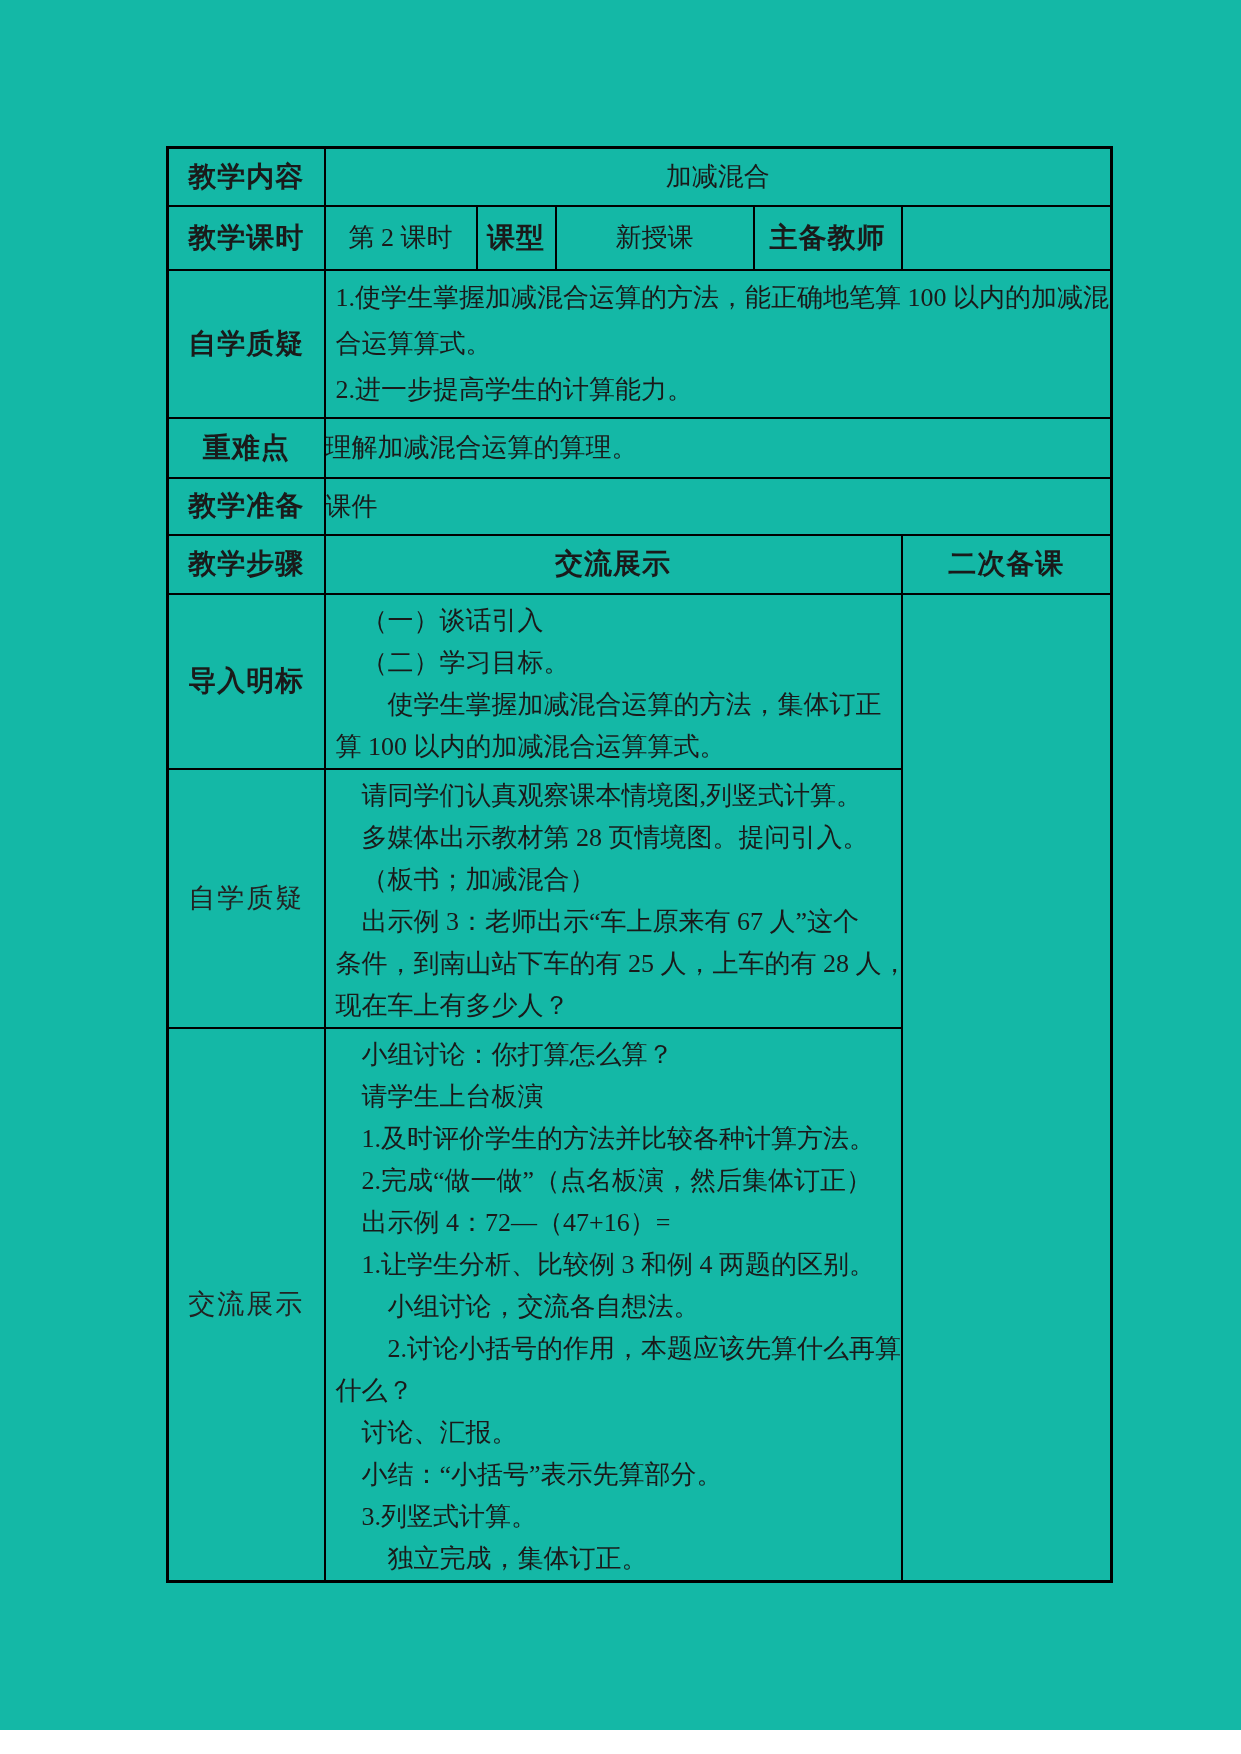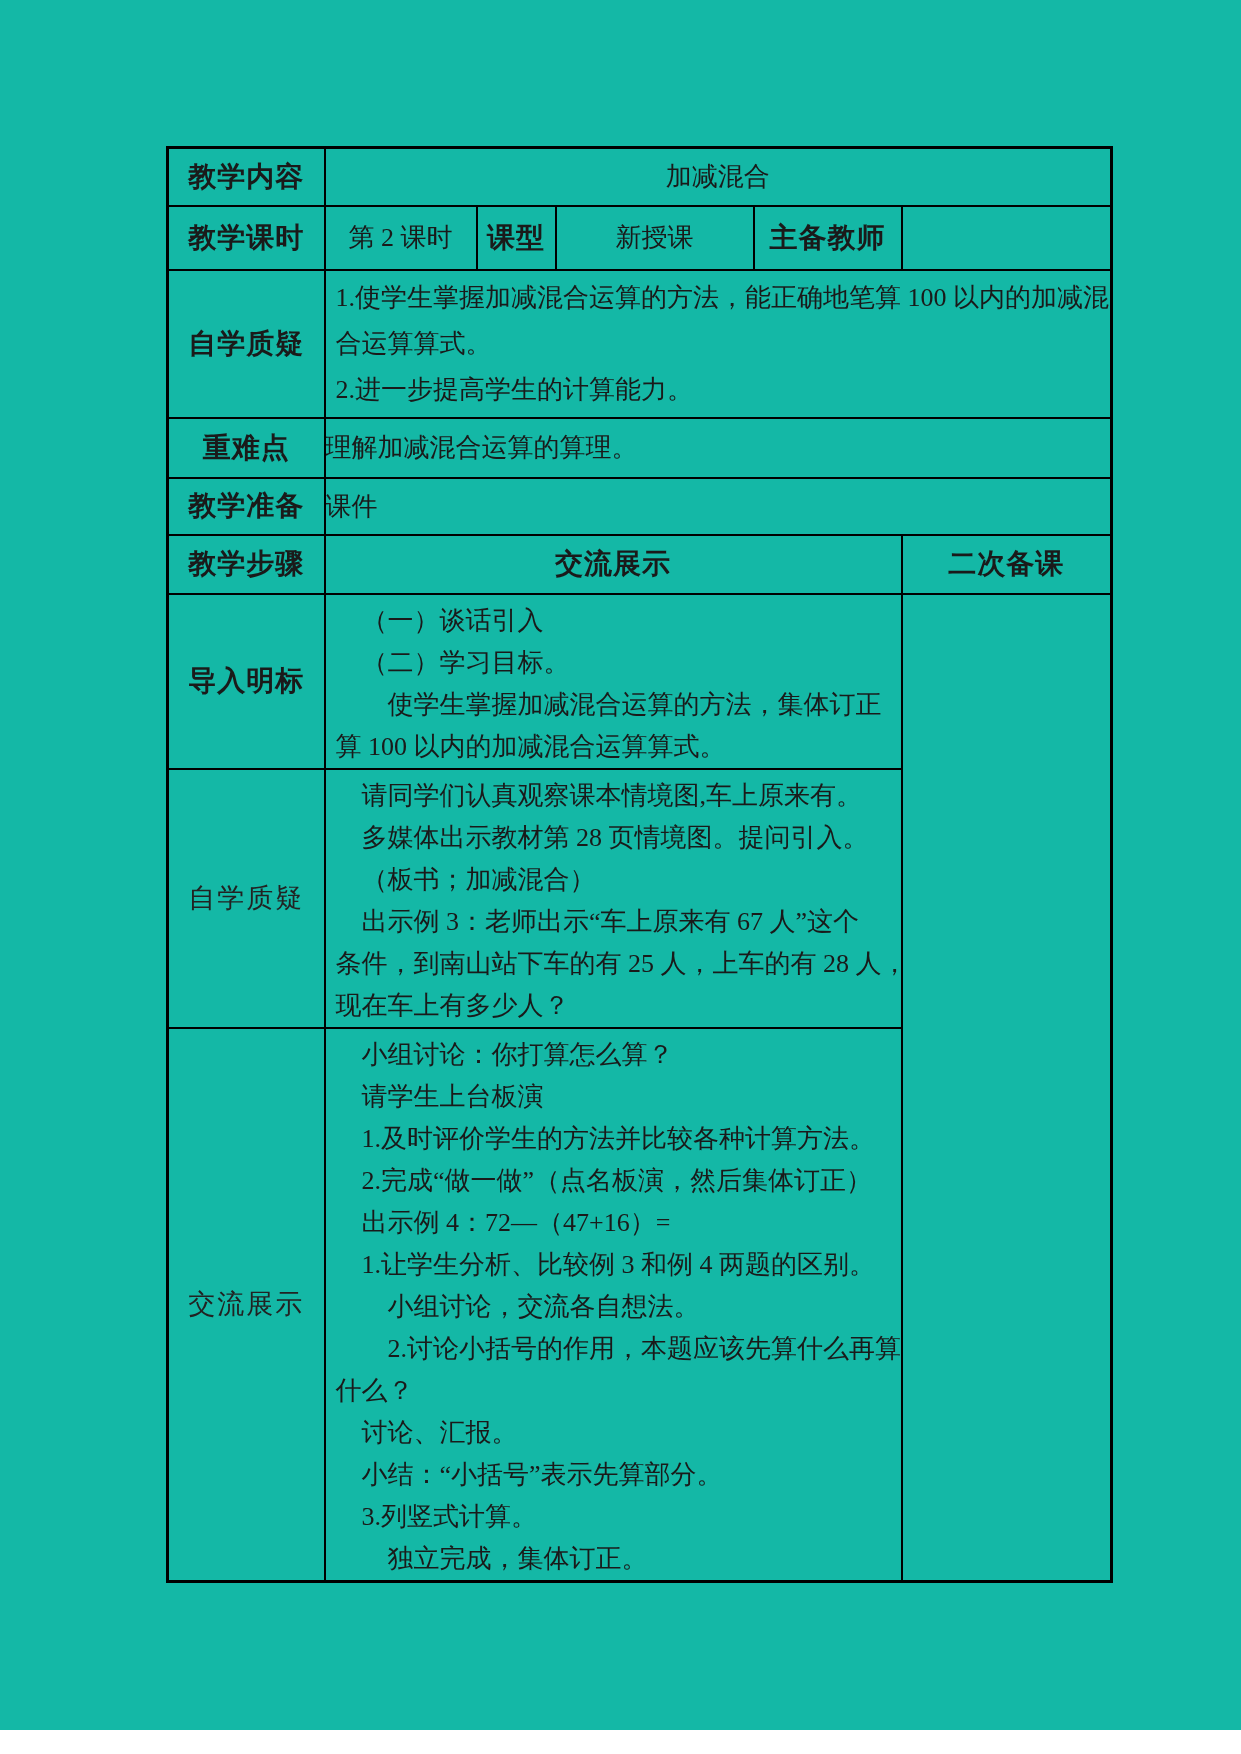--- a/index.html
+++ b/index.html
@@ -87,21 +87,21 @@
               <div class="line">算 100 以内的加减混合运算算式。</div>
             </div>
       </td>
       <td rowspan="3"></td>
     </tr>
 
     <tr style="height:248px">
       <td class="lbl-light">自学质疑</td>
       <td class="cell-lines" colspan="4">
         <div class="inner">
-              <div class="line">　请同学们认真观察课本情境图,车上原来有。</div>
+              <div class="line">　请同学们认真观察课本情境图,列竖式计算。</div>
               <div class="line">　多媒体出示教材第 28 页情境图。提问引入。</div>
               <div class="line">　（板书；加减混合）</div>
               <div class="line">　出示例 3：老师出示“车上原来有 67 人”这个</div>
               <div class="line">条件，到南山站下车的有 25 人，上车的有 28 人，</div>
               <div class="line">现在车上有多少人？</div>
             </div>
       </td>
     </tr>
 
     <tr style="height:543px">

